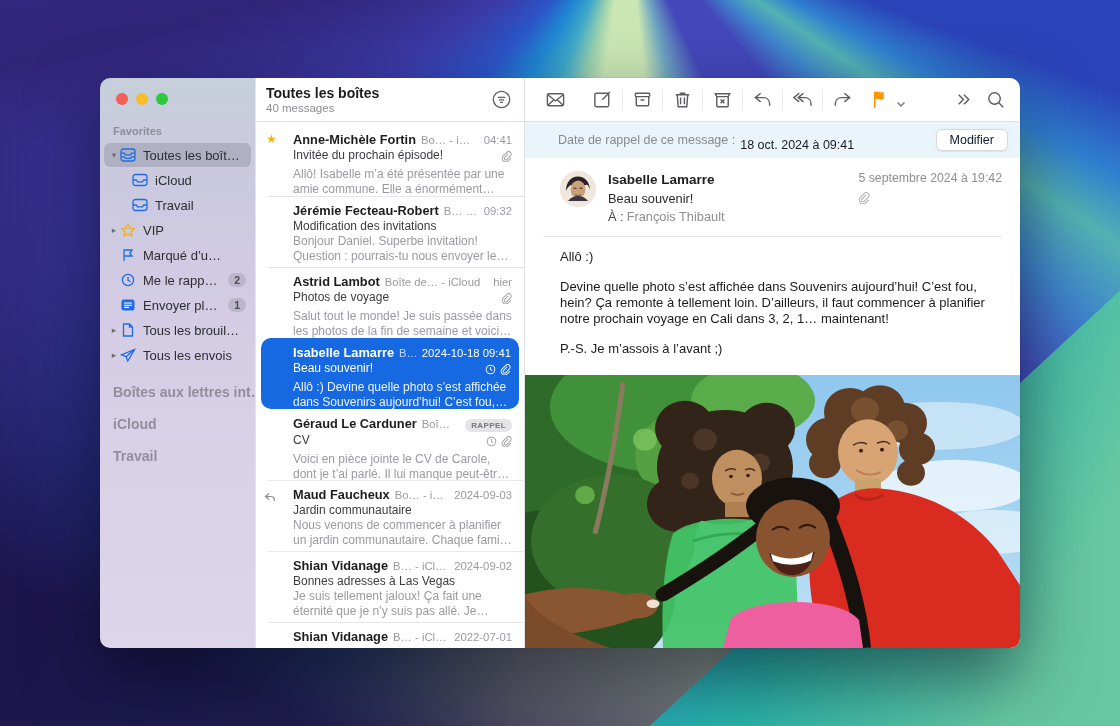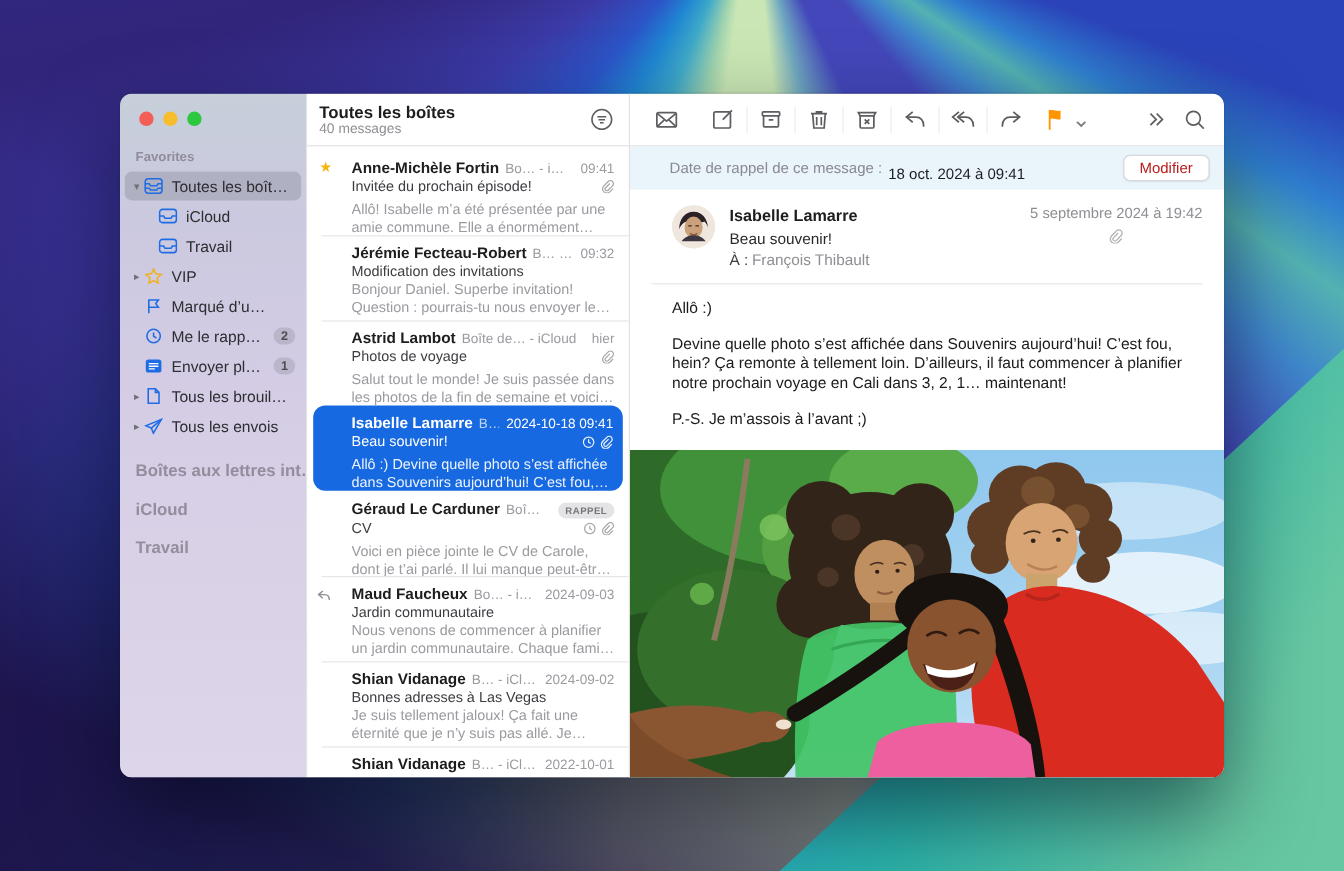--- a/index.html
+++ b/index.html
@@ -80,33 +80,33 @@
   .tb-sep{width:1px;height:22px;background:#ececef;margin:0 9px;flex:none;}
   .mlc{margin-left:26px;}
   .tb-flag{margin-left:16px;color:#ff9500;}
   .tb-chev{width:12px;height:12px;margin-left:5px;color:#7a7a80;align-self:center;margin-top:4px;}
   .tb-right{margin-left:auto;display:flex;align-items:center;gap:12px;}
   .banner{height:36px;flex:none;background:#e9f4fb;display:flex;align-items:center;
     padding:0 12px 0 33px;box-sizing:border-box;font-size:12.5px;}
   .banner-label{color:#8a8a8e;}
   .banner-value{color:#1d1d1f;margin-left:5px;margin-top:10px;}
   .modify-btn{margin-left:auto;background:#fff;border:1px solid #d9d9dd;border-radius:6px;
-    font-size:12.5px;color:#b91c1c;padding:3px 13px;font-family:inherit;
+    font-size:12.5px;color:#0f172a;padding:3px 13px;font-family:inherit;
     box-shadow:0 .5px 1.5px rgba(0,0,0,.08);}
   .msg-head{flex:none;position:relative;padding:13px 18px 12px 35px;}
   .msg-head::after{content:"";position:absolute;left:18px;right:18px;bottom:0;height:1px;background:#e7e7e9;}
   .mh-row{display:flex;}
   .avatar{width:36px;height:36px;border-radius:50%;overflow:hidden;flex:none;margin-right:12px;
     background:#ece4dc;}
   .mh-name{font-size:13.5px;font-weight:700;color:#1d1d20;line-height:18px;}
   .mh-subj{font-size:12.8px;color:#2a2a2e;line-height:17px;margin-top:1px;}
   .mh-to{font-size:12.8px;line-height:17px;margin-top:1px;}
   .mh-to .tl{color:#3c3c41;}
   .mh-to .tv{color:#8e8e93;margin-left:3px;}
-  .mh-right{position:absolute;right:18px;top:13px;text-align:center;}
+  .mh-right{position:absolute;right:18px;top:13px;text-align:left;}
   .mh-date{font-size:12.3px;color:#8e8e93;}
   .mh-clip{color:#b3b3b8;margin-top:5px;display:inline-block;}
   .mh-clip svg{width:12px;height:12px;}
   .body-text{flex:none;padding:12px 20px 4px 35px;font-size:13px;line-height:16px;color:#1b1b1d;}
   .body-text p{margin:0 0 14px 0;max-width:445px;}
   .photo{flex:1;min-height:0;}
   .photo svg{width:100%;height:100%;display:block;}
 </style>
 </head>
 <body>
@@ -241,21 +241,21 @@
       </span>
     </div>
 
     <div class="msgs">
 
       <div class="msg">
         <span class="gut star">★</span>
         <div class="l1">
             <span class="m-sender">Anne-Michèle Fortin</span>
             <span class="m-acct">Bo… - iCloud</span>
-            <span class="m-date">09:41</span>
+            <span class="m-date">04:41</span>
           </div>
         <div class="l2">
             <span class="m-subj">Invitée du prochain épisode!</span>
             <span class="l2icons">
               <span><svg viewBox="0 0 12 12" fill="none" stroke="currentColor" stroke-width="1.1">
                   <path d="M7.8 3.2L4 7a1.6 1.6 0 002.3 2.3l4-4A2.7 2.7 0 006.4 1.4l-4 4a3.8 3.8 0 005.4 5.4l3-3"></path>
                 </svg></span>
             </span>
           </div>
         <div class="m-prev">Allô! Isabelle m’a été présentée par une amie commune. Elle a énormément d’expérience…</div>
@@ -362,21 +362,21 @@
             <span class="m-subj">Bonnes adresses à Las Vegas</span>
           </div>
         <div class="m-prev">Je suis tellement jaloux! Ça fait une éternité que je n’y suis pas allé. Je t’envoie une liste…</div>
       </div>
 
       <div class="msg">
         <div class="sep"></div>
         <div class="l1">
             <span class="m-sender">Shian Vidanage</span>
             <span class="m-acct">B… - iCloud</span>
-            <span class="m-date">2022-10-01</span>
+            <span class="m-date">2022-07-01</span>
           </div>
       </div>
 
     </div>
   </div>
 
   <div class="detail">
 
     <div class="toolbar">
       <span class="tb">

